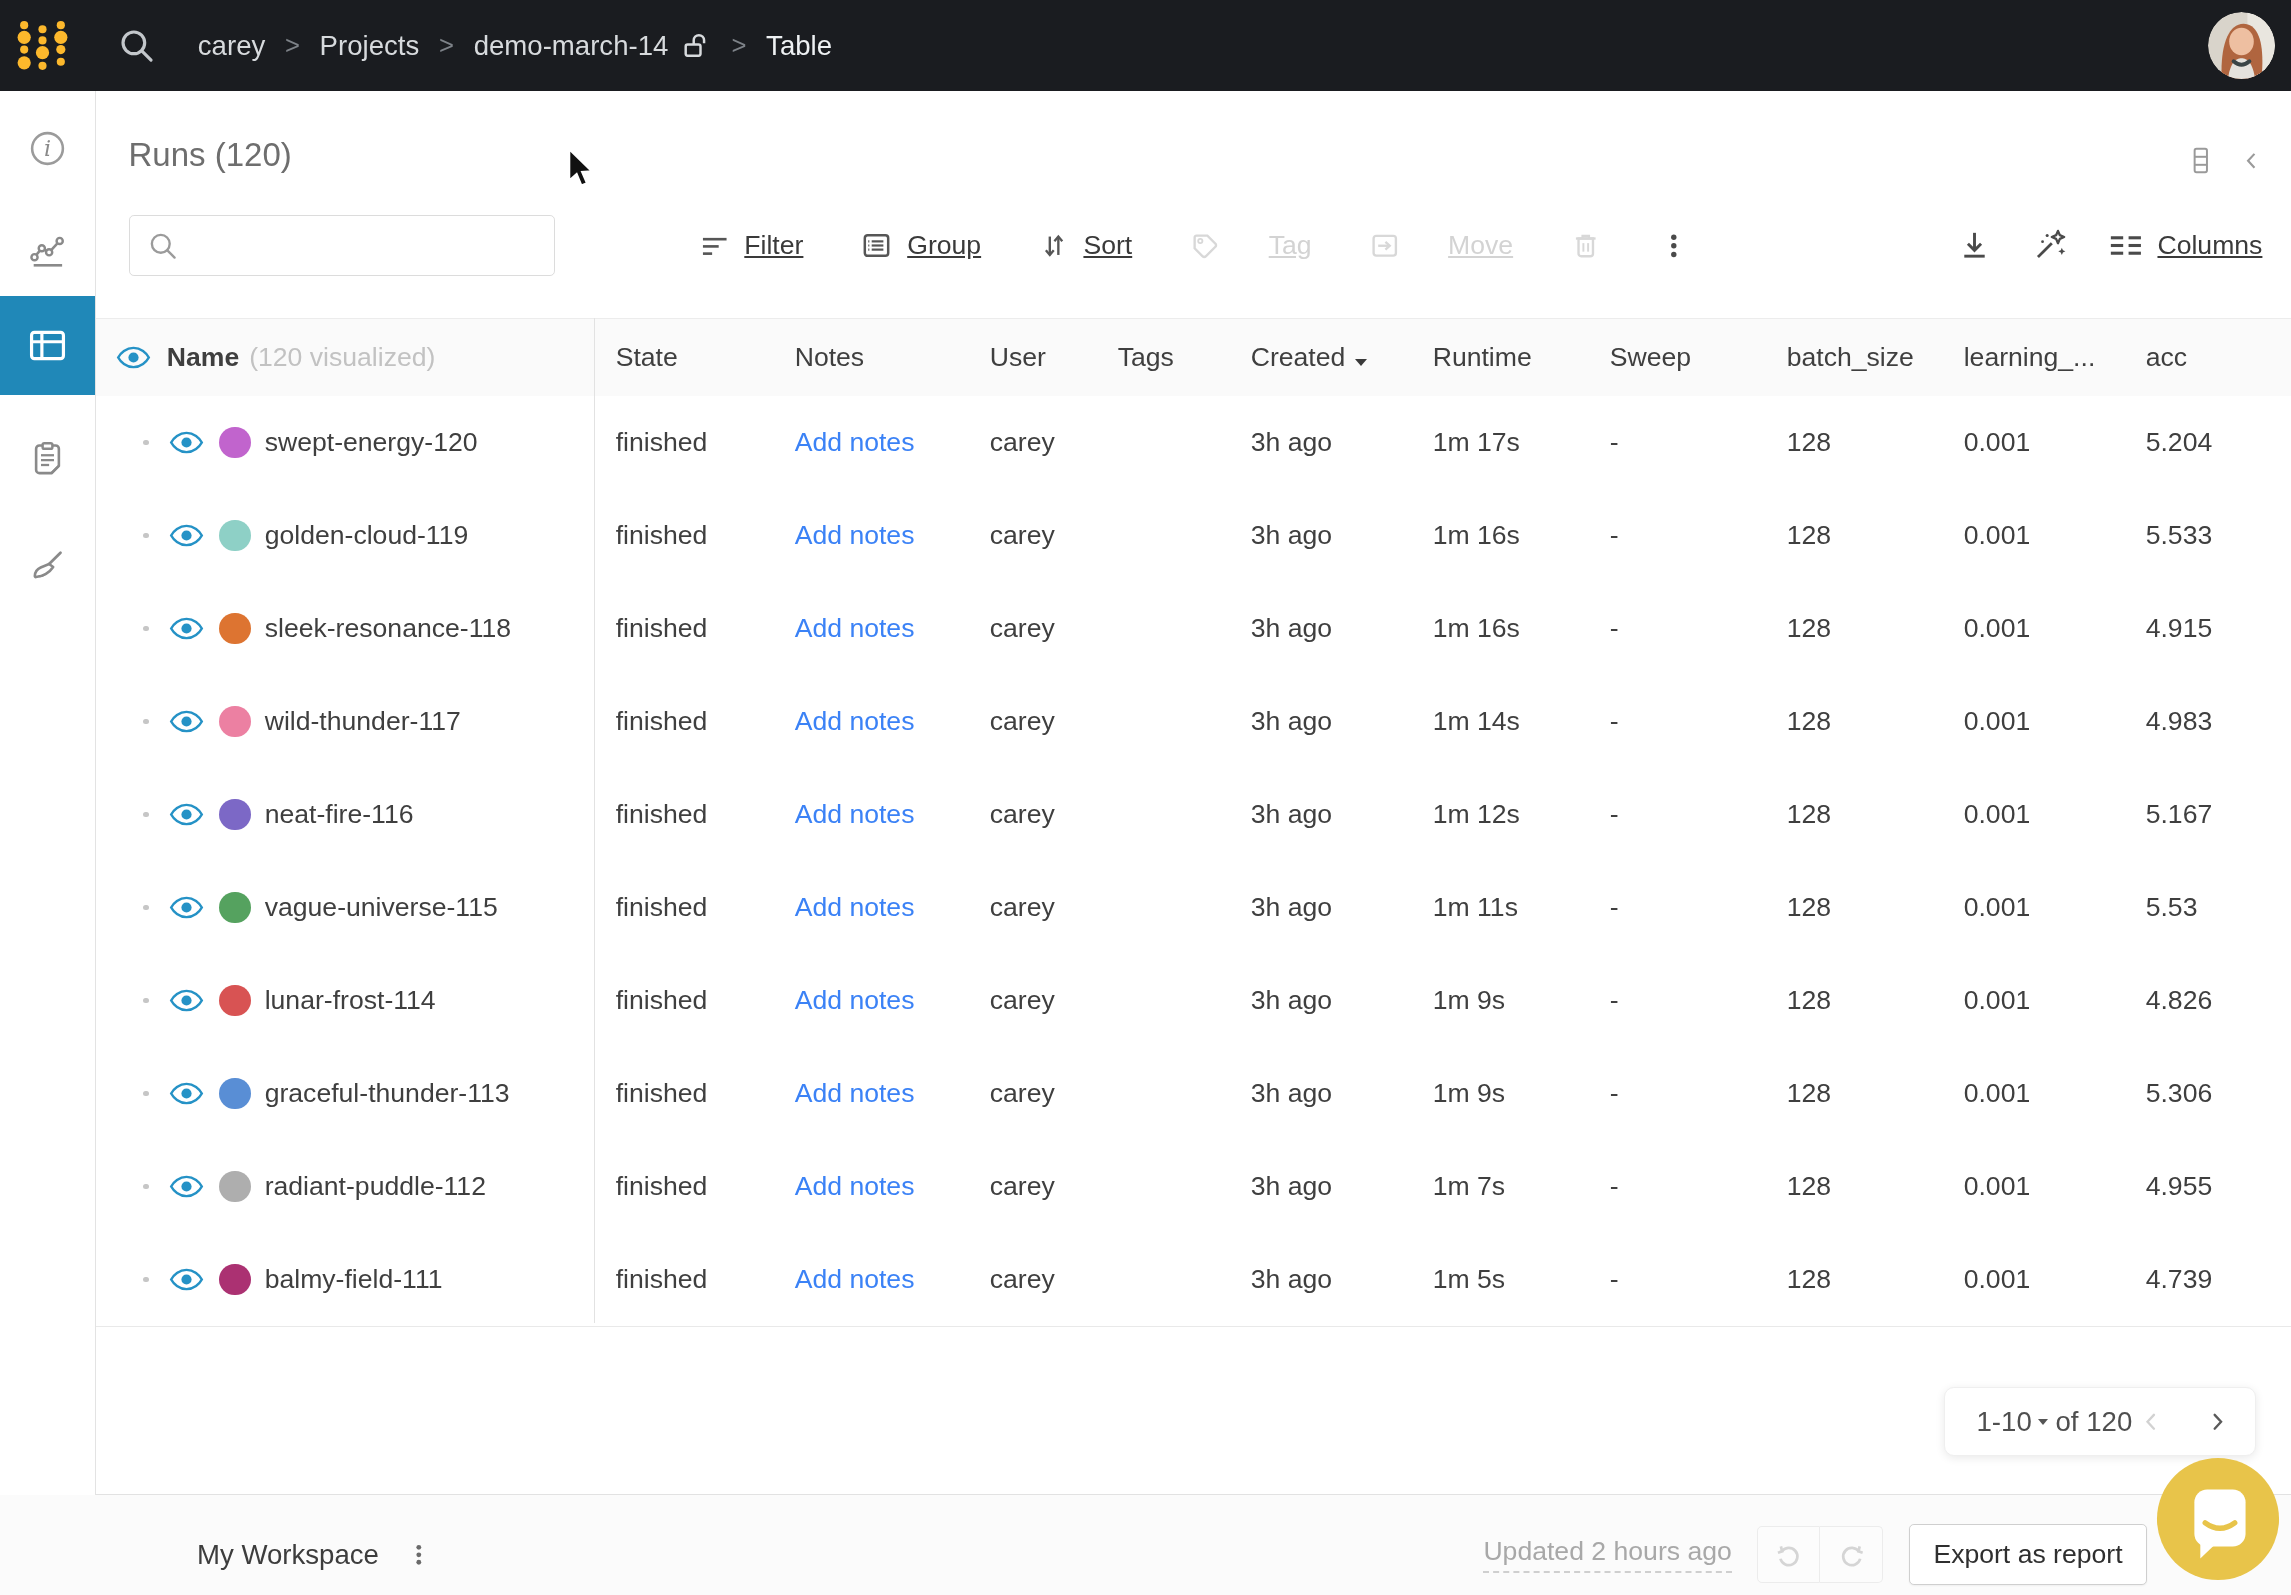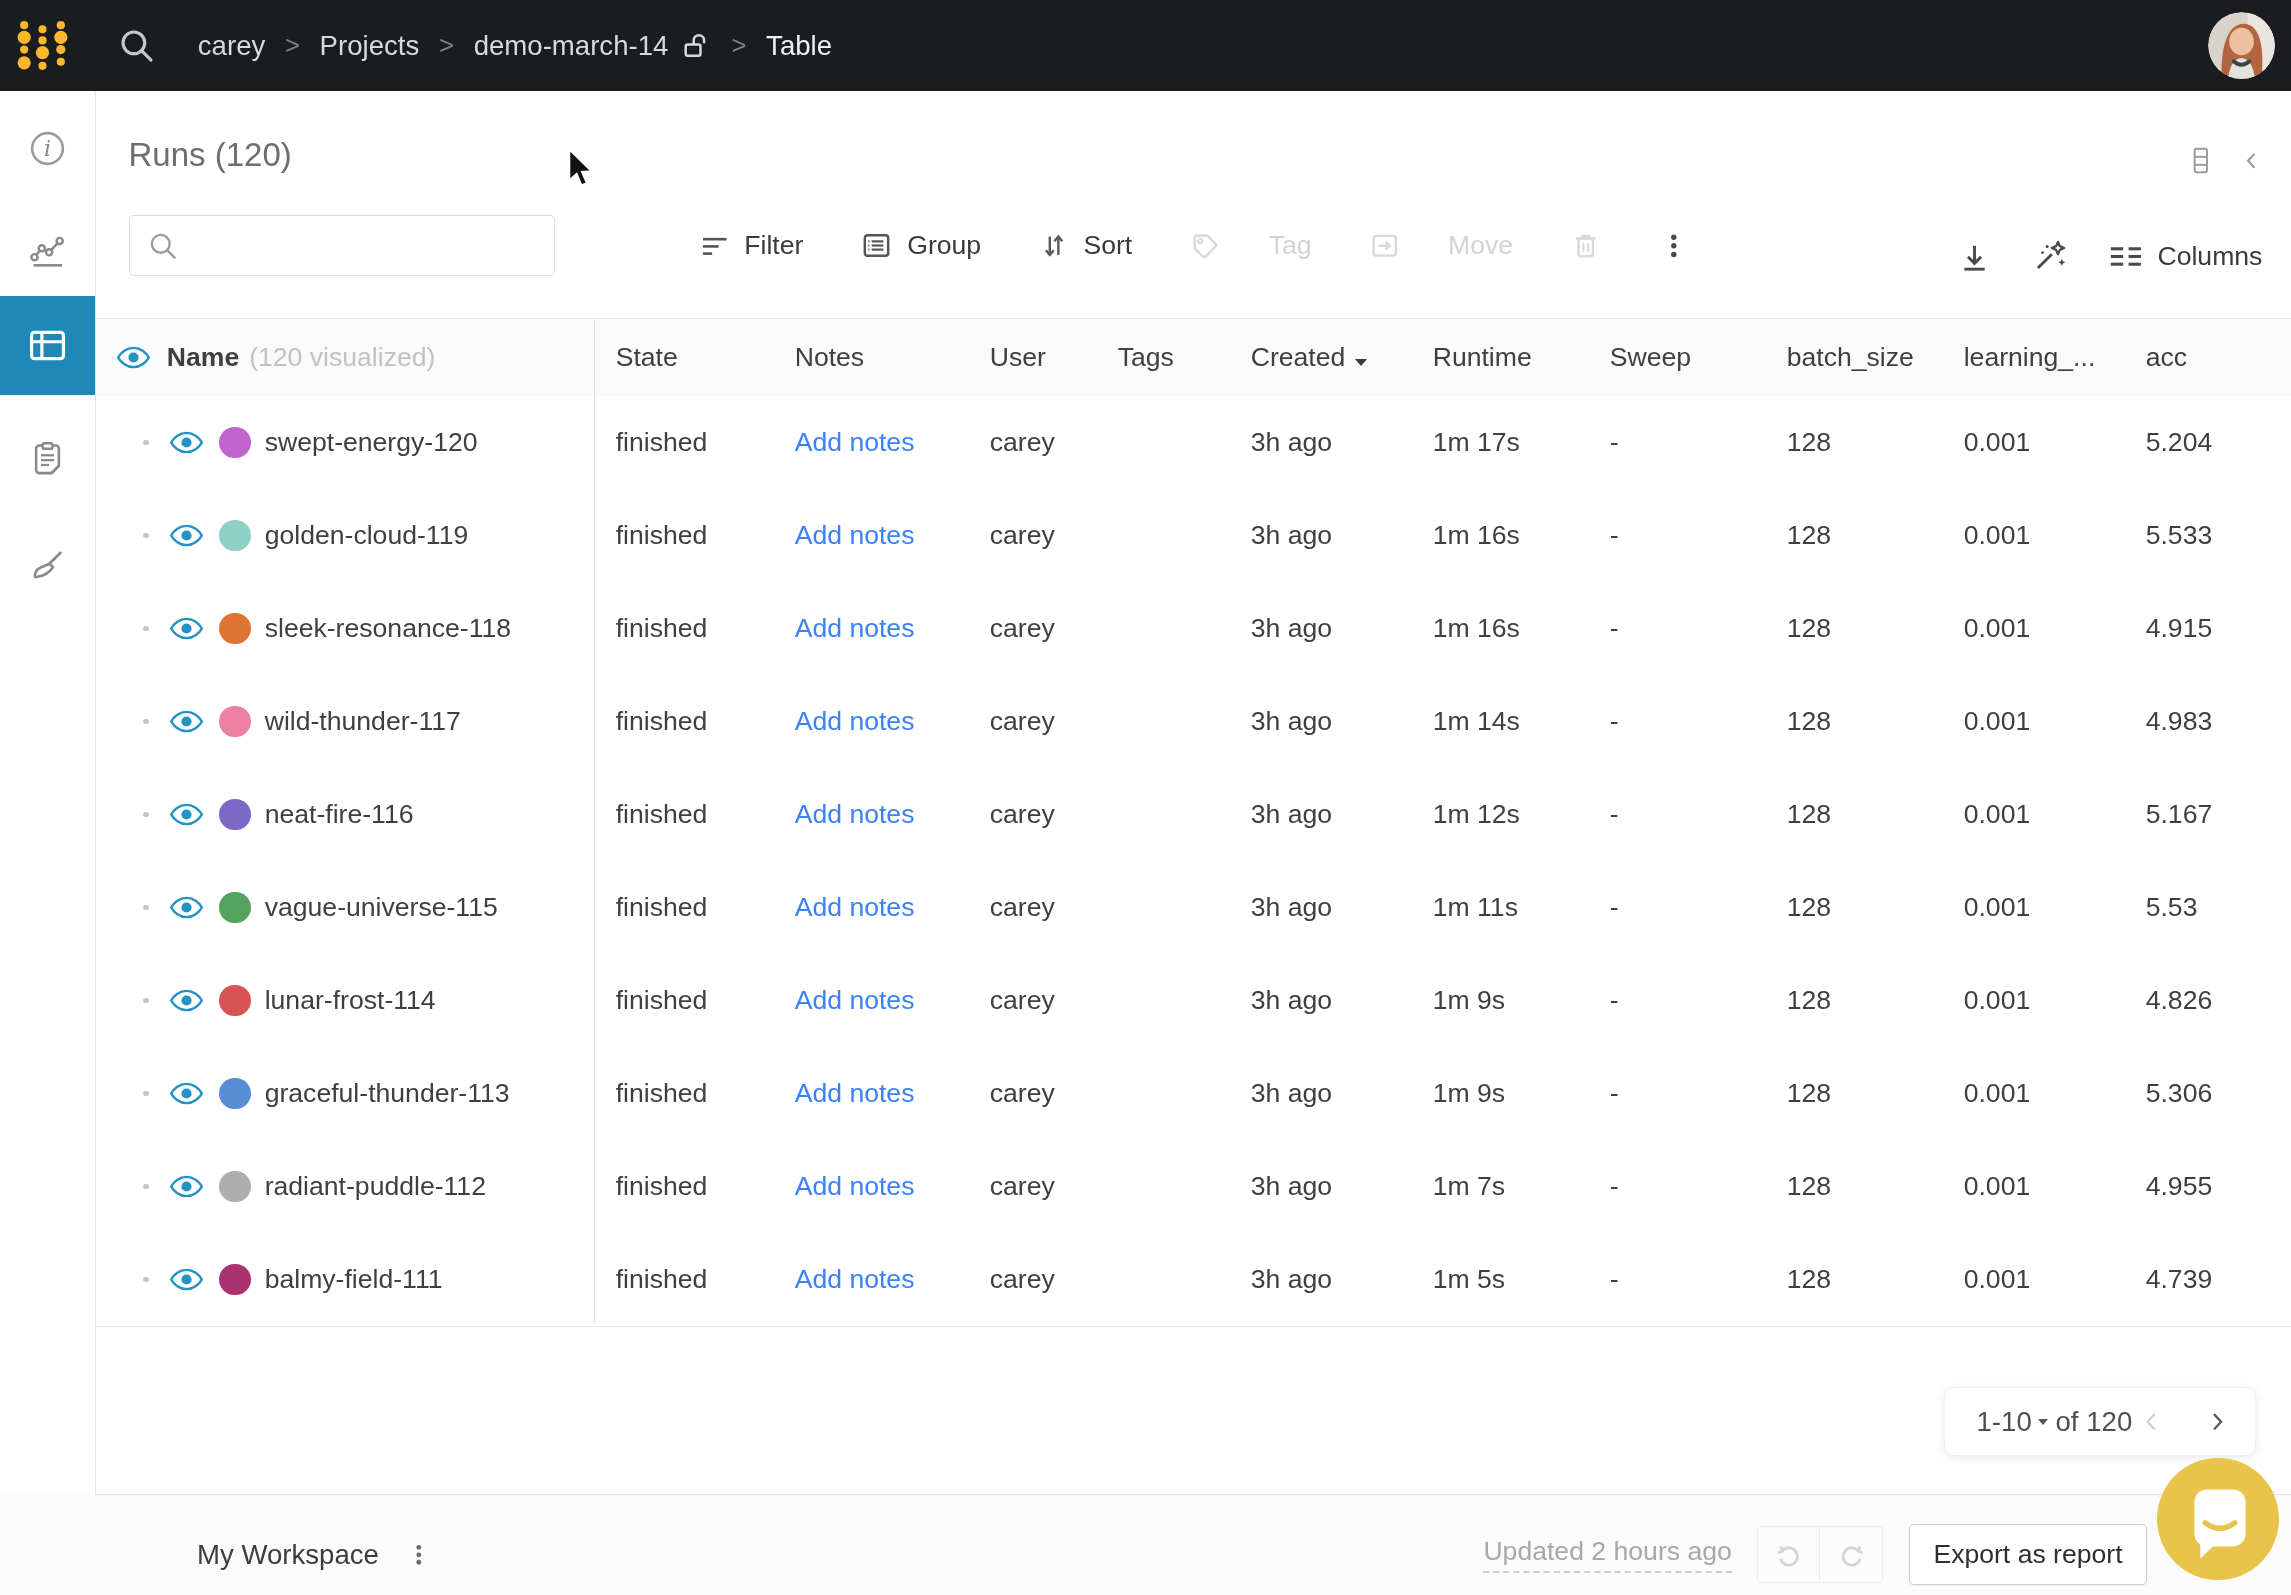--- a/index.html
+++ b/index.html
@@ -25,23 +25,23 @@
 
   
   .main { position:absolute; left:96px; top:91px; width:2196px; height:1404px; background:#fff; }
   .runs-title { position:absolute; left:32.5px; top:45px; font-size:33px; color:#6e6e6e; }
   .panel-topright { position:absolute; right:27.6px; top:53px; display:flex; align-items:center; gap:23.6px; }
 
   .searchbox { position:absolute; left:32.5px; top:124px; width:426px; height:61px; border:1px solid #dcdcdc; border-radius:4.9px; display:flex; align-items:center; padding-left:17.7px; background:#fff; }
   .searchbox input { border:none; outline:none; font-size:26.6px; margin-left:13.8px; width:335px; font-family:inherit; color:#3f3f3f; background:transparent; }
 
   .toolbar { position:absolute; left:603px; top:124px; height:61px; display:flex; align-items:center; gap:57px; }
-  .tb-btn { display:flex; align-items:center; gap:13.8px; font-size:26.6px; color:#3a3a3a; cursor:pointer; white-space:nowrap; }
+  .tb-btn { display:flex; align-items:center; gap:13.8px; font-size:26.6px; color:#3a3a3a; cursor:pointer; white-space:nowrap;text-decoration:underline; }
   .tb-btn.disabled { color:#d3d3d3; cursor:default;gap:48px; }
-  .right-tools { position:absolute; right:29.6px; top:123px; height:61px; display:flex; align-items:flex-end; gap:39px; }
+  .right-tools { position:absolute; right:29.6px; top:136px; height:61px; display:flex; align-items:flex-start; gap:39px; }
 
   
   .tgrid { display:grid; grid-template-columns:498px 179px 195px 128px 133px 182px 177px 177px 177px 182px 1fr; align-items:center; }
   .thead { position:absolute; left:0; top:227px; width:2196px; height:79px; background:#fafafa; border-top:1px solid #ececec; border-bottom:1px solid #ececec; font-size:26.6px; color:#373737; }
   .tbody { position:absolute; left:0; top:305px; width:2196px; border-bottom:1px solid #e9e9e9; }
   .trow { height:93px; background:#fff; }
   .cell { padding-left:21.7px; font-size:26.6px; color:#3f3f3f; white-space:nowrap; overflow:hidden; }
   .name-cell { display:flex; align-items:center; padding-left:47px; }
   .thead .name-cell { padding-left:20px; }
   .muted { color:#3b82f6; }

